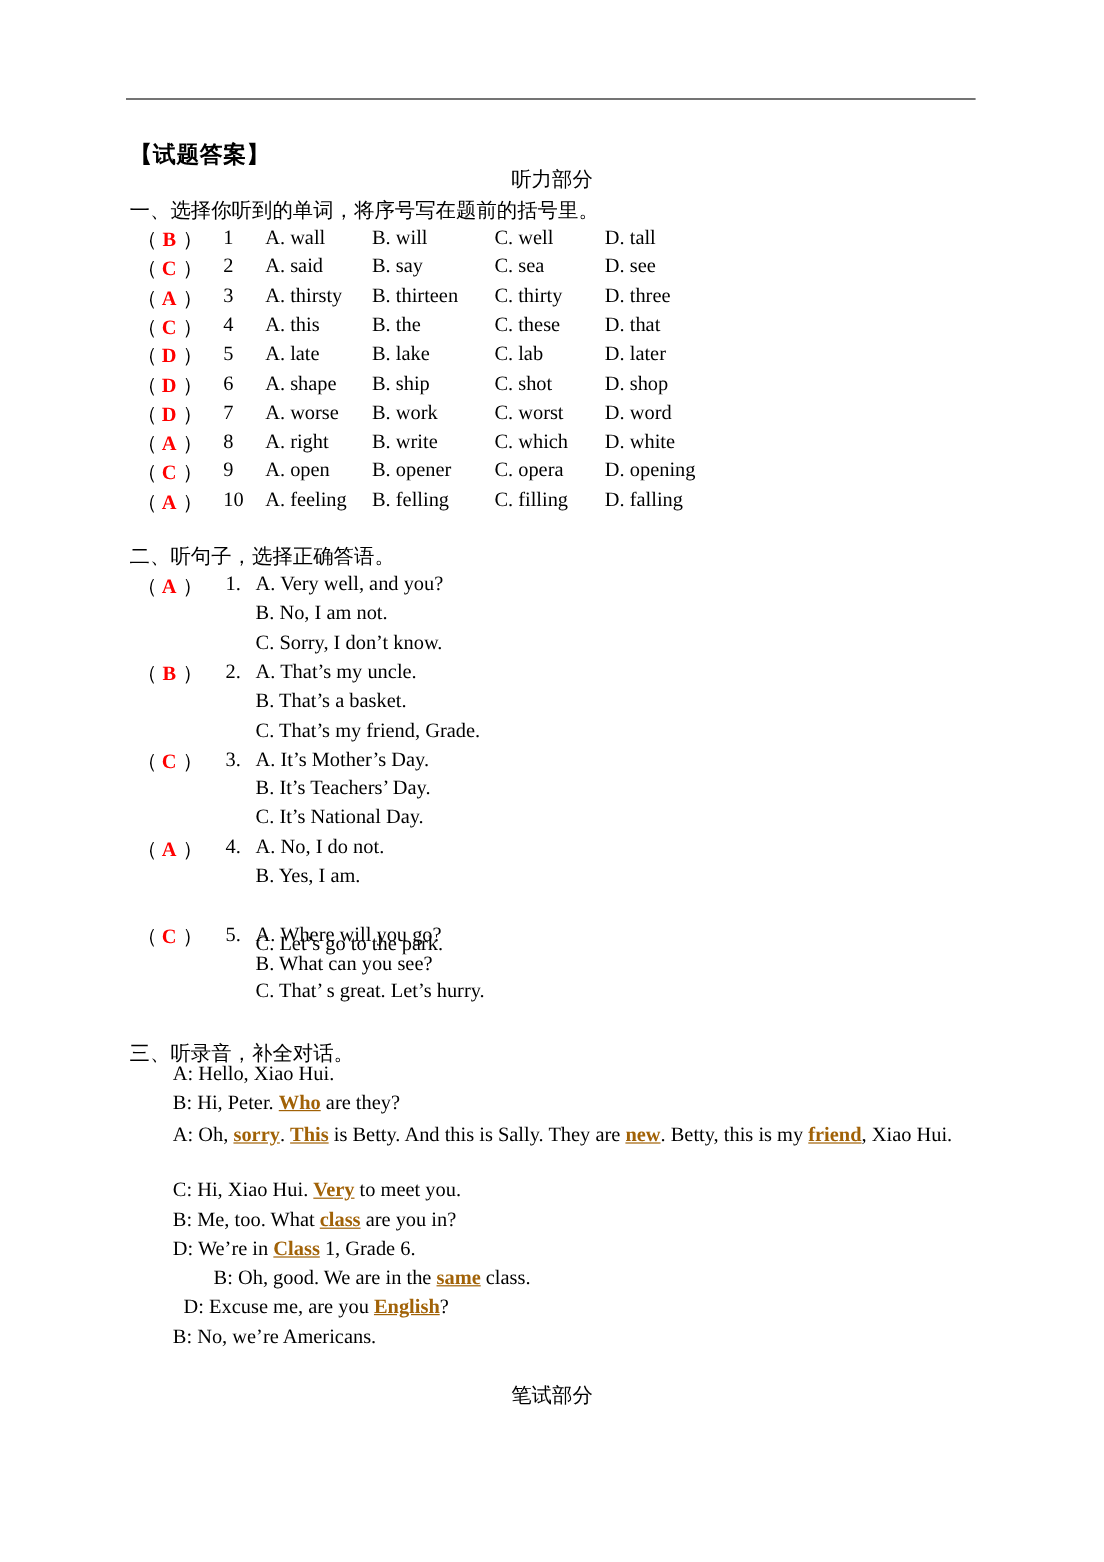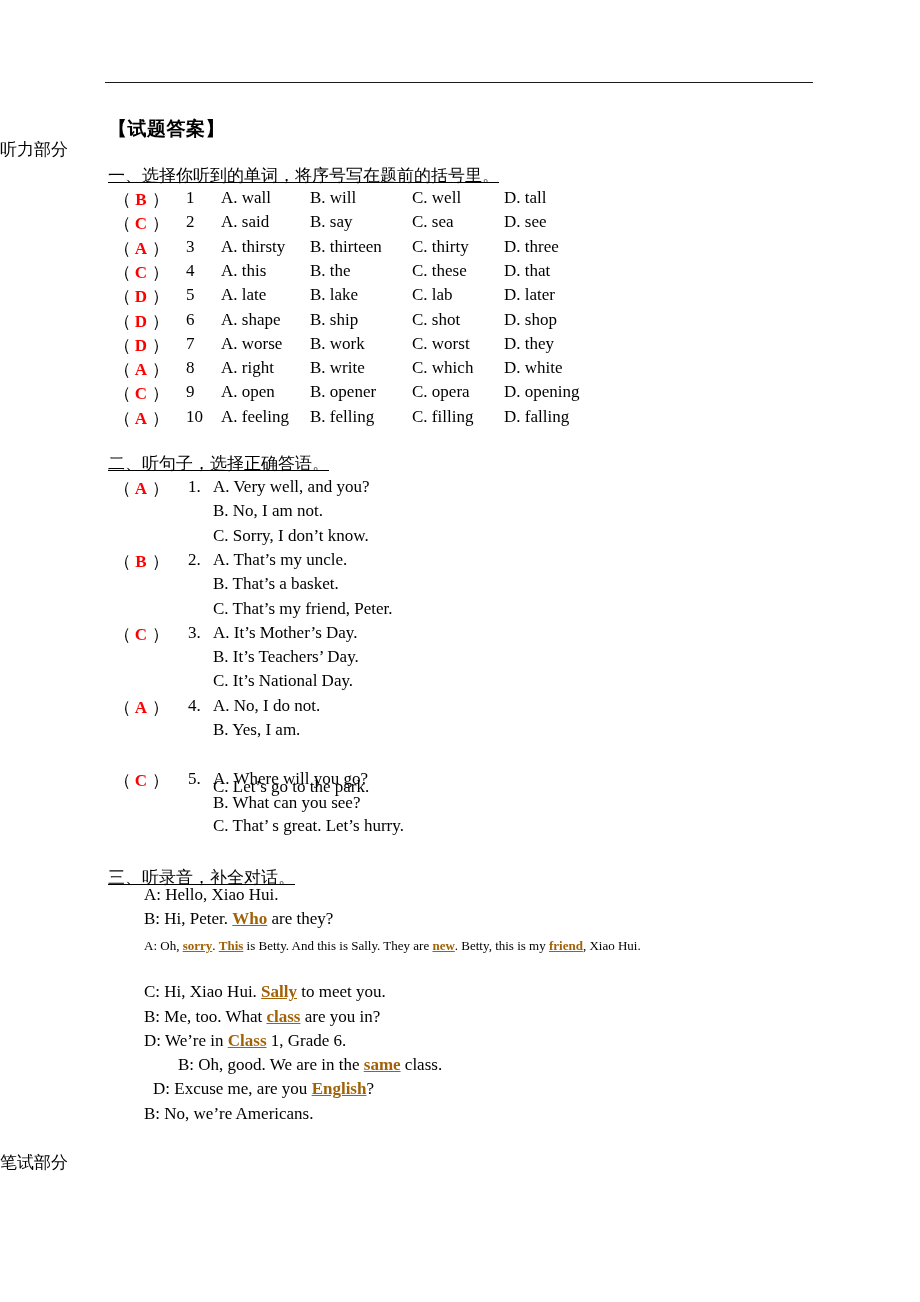--- a/index.html
+++ b/index.html
@@ -45,29 +45,29 @@
     left: 108px;
     font-size: 19px;
     font-weight: bold;
     letter-spacing: 0.5px;
     white-space: nowrap;
   }
   .center-title {
     position: absolute;
     left: 0;
     width: 920px;
+    text-align: center;
     font-size: 17px;
     white-space: nowrap;
   }
   .sec-head {
     position: absolute;
     left: 108px;
     font-size: 17px;
     white-space: nowrap;
-    text-decoration: underline;
   }
 
   
   .mc-row {
     position: absolute;
     left: 0;
     width: 920px;
     height: 24px;
     font-size: 17px;
     white-space: nowrap;
@@ -133,21 +133,21 @@
     left: 0;
     width: 920px;
     font-size: 17px;
     white-space: nowrap;
   }
   .dlg-row .body { position: absolute; }
   .dlg-wrap {
     position: absolute;
     left: 108px;
     width: 712px;
-    font-size: 13px;
+    font-size: 17px;
     text-indent: 36px;
     line-height: 24px;
   }
   .blank {
     color: #a16207;
     font-weight: bold;
     text-decoration: underline;
     text-underline-offset: 1px;
   }
 </style>
@@ -214,21 +214,21 @@
           <span class="optB">B. ship</span>
           <span class="optC">C. shot</span>
           <span class="optD">D. shop</span>
         </div>
         <div class="mc-row" style="top: 225.8px;">
           <span class="paren"><span class="pl">（</span><span class="ans">D</span><span class="pr">）</span></span>
           <span class="qnum">7</span>
           <span class="optA">A. worse</span>
           <span class="optB">B. work</span>
           <span class="optC">C. worst</span>
-          <span class="optD">D. they</span>
+          <span class="optD">D. word</span>
         </div>
         <div class="mc-row" style="top: 250.1px;">
           <span class="paren"><span class="pl">（</span><span class="ans">A</span><span class="pr">）</span></span>
           <span class="qnum">8</span>
           <span class="optA">A. right</span>
           <span class="optB">B. write</span>
           <span class="optC">C. which</span>
           <span class="optD">D. white</span>
         </div>
         <div class="mc-row" style="top: 274.4px;">
@@ -265,21 +265,21 @@
         </div>
         <div class="lm-row" style="top: 441.9px;">
           <span class="lm-paren"><span class="pl">（</span><span class="ans">B</span><span class="pr">）</span></span>
           <span class="lm-num">2.</span>
           <span class="lm-a">A. That’s my uncle.</span>
         </div>
         <div class="lm-row" style="top: 466.2px;">
           <span class="lm-sub">B. That’s a basket.</span>
         </div>
         <div class="lm-row" style="top: 490.5px;">
-          <span class="lm-sub">C. That’s my friend, Peter.</span>
+          <span class="lm-sub">C. That’s my friend, Grade.</span>
         </div>
         <div class="lm-row" style="top: 514.8px;">
           <span class="lm-paren"><span class="pl">（</span><span class="ans">C</span><span class="pr">）</span></span>
           <span class="lm-num">3.</span>
           <span class="lm-a">A. It’s Mother’s Day.</span>
         </div>
         <div class="lm-row" style="top: 539.1px;">
           <span class="lm-sub">B. It’s Teachers’ Day.</span>
         </div>
         <div class="lm-row" style="top: 563.4px;">
@@ -313,21 +313,21 @@
 
     <div id="section-three-rows">
         <div class="dlg-row" style="top: 777px;">
           <span class="body" style="left: 144px;"><span>A: </span><span>Hello, Xiao Hui.</span></span>
         </div>
         <div class="dlg-row" style="top: 801.3px;">
           <span class="body" style="left: 144px;"><span>B: </span><span>Hi, Peter. </span><span class="blank">Who</span><span> are they?</span></span>
         </div>
         <div class="dlg-wrap" style="top: 825.6px;"><span>A:</span><span> Oh, </span><span class="blank">sorry</span><span>. </span><span class="blank">This</span><span> is Betty. And this is Sally. They are </span><span class="blank">new</span><span>. Betty, this is my </span><span class="blank">friend</span><span>, Xiao Hui.</span></div>
         <div class="dlg-row" style="top: 874.2px;">
-          <span class="body" style="left: 144px;"><span>C: </span><span>Hi, Xiao Hui. </span><span class="blank">Sally</span><span> to meet you.</span></span>
+          <span class="body" style="left: 144px;"><span>C: </span><span>Hi, Xiao Hui. </span><span class="blank">Very</span><span> to meet you.</span></span>
         </div>
         <div class="dlg-row" style="top: 898.5px;">
           <span class="body" style="left: 144px;"><span>B: </span><span>Me, too. What </span><span class="blank">class</span><span> are you in?</span></span>
         </div>
         <div class="dlg-row" style="top: 922.8px;">
           <span class="body" style="left: 144px;"><span>D: </span><span>We’re in </span><span class="blank">Class</span><span> 1, Grade 6.</span></span>
         </div>
         <div class="dlg-row" style="top: 947.1px;">
           <span class="body" style="left: 144px; margin-left: 34px;"><span>B: </span><span>Oh, good. We are in the </span><span class="blank">same</span><span> class.</span></span>
         </div>

